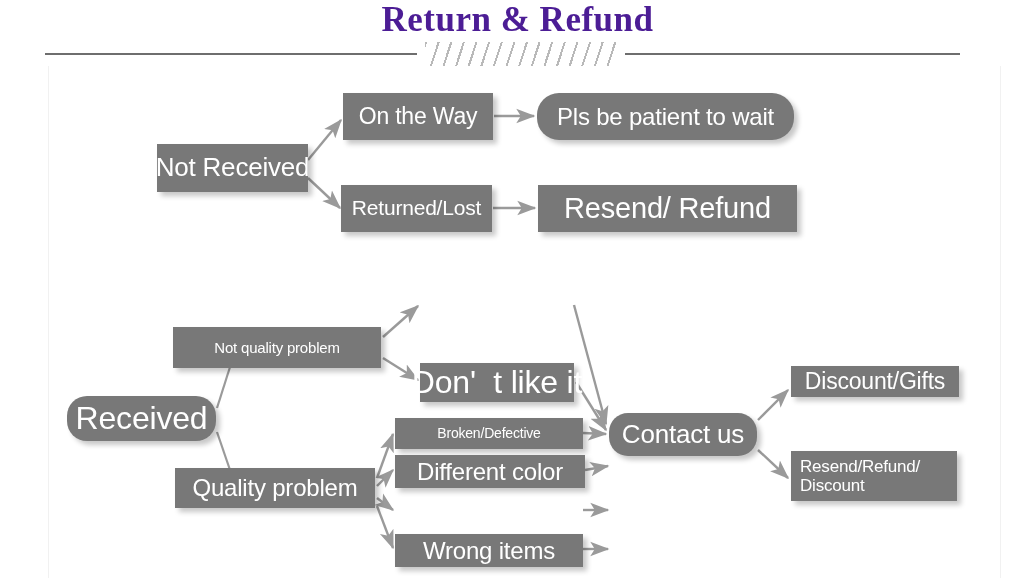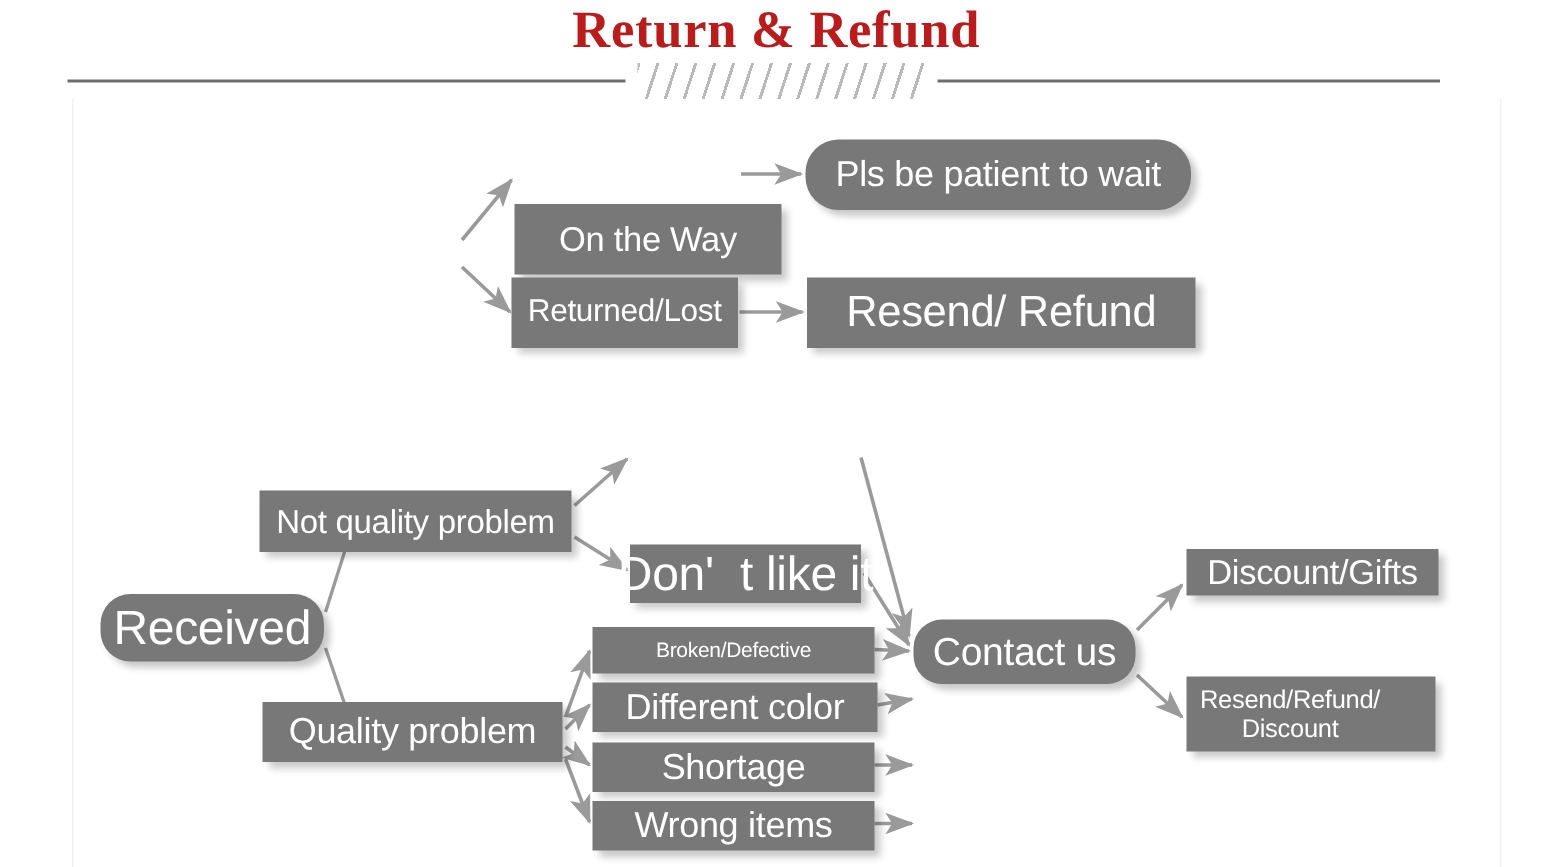--- a/index.html
+++ b/index.html
@@ -24,21 +24,21 @@
     position: absolute;
     left: 0;
     top: 0;
     width: 1035px;
     text-align: center;
     font-family: "Liberation Serif", "DejaVu Serif", serif;
     font-weight: bold;
     font-size: 35px;
     line-height: 40px;
     letter-spacing: 0.5px;
-    color: #b91c1c;
+    color: #4c1d95;
     white-space: nowrap;
   }
 
   
   #divider {
     position: absolute;
     left: 45px;
     top: 42px;
     width: 915px;
     height: 24px;
@@ -84,21 +84,21 @@
     text-align: center;
     padding: 0 6px;
     line-height: 1.06;
     white-space: pre;
     box-shadow: 4px 4px 5px rgba(0,0,0,0.22);
     font-weight: 400;
     letter-spacing: -0.2px;
   }
   .node.align-left {
     justify-content: flex-start;
-    text-align: center;
+    text-align: left;
     padding-left: 9px;
     line-height: 1.12;
   }
 
   
   #links {
     position: absolute;
     left: 0;
     top: 0;
     width: 1035px;
@@ -153,43 +153,43 @@
       <path d="M758,420 L788,390"></path>
       <path d="M758,450 L788,478"></path>
     </g>
     <g stroke="#9a9a9a" stroke-width="2.2" fill="none">
 
       <path d="M217,408 L230,367"></path>
       <path d="M217,432 L230,470"></path>
     </g>
   </svg>
 
+  <div class="node" style="left:157px; top:144px; width:151px; height:48px; font-size:26px;">Not Received</div>
 
-  <div class="node" style="left:343px; top:93px; width:178px; height:47px; font-size:23px;margin-top:43px;">On the Way</div>
+  <div class="node" style="left:343px; top:93px; width:150px; height:47px; font-size:23px;">On the Way</div>
 
   <div class="node" style="left:537px; top:93px; width:257px; height:47px; font-size:24px;border-radius:22px;">Pls be patient to wait</div>
 
   <div class="node" style="left:341px; top:185px; width:151px; height:47px; font-size:21px;">Returned/Lost</div>
 
   <div class="node" style="left:538px; top:185px; width:259px; height:47px; font-size:29px;">Resend/ Refund</div>
 
   <div class="node" style="left:67px; top:396px; width:149px; height:45px; font-size:32px;border-radius:20px;">Received</div>
 
-  <div class="node" style="left:173px; top:327px; width:208px; height:41px; font-size:22px;">Not quality problem</div>
+  <div class="node" style="left:173px; top:327px; width:208px; height:41px; font-size:15px;">Not quality problem</div>
 
   <div class="node" style="left:175px; top:468px; width:200px; height:40px; font-size:24px;">Quality problem</div>
 
 
   <div class="node" style="left:420px; top:363px; width:154px; height:39px; font-size:32px;">Don'  t like it</div>
 
   <div class="node" style="left:395px; top:418px; width:188px; height:31px; font-size:14px;">Broken/Defective</div>
 
   <div class="node" style="left:395px; top:455px; width:190px; height:33px; font-size:24px;">Different color</div>
 
-  <div class="node" style="left:395px; top:495px; width:188px; height:33px; font-size:24px;">Shortage</div>
 
   <div class="node" style="left:395px; top:534px; width:188px; height:33px; font-size:24px;">Wrong items</div>
 
   <div class="node" style="left:609px; top:413px; width:148px; height:43px; font-size:26px;border-radius:19px;">Contact us</div>
 
   <div class="node" style="left:791px; top:366px; width:168px; height:31px; font-size:23px;">Discount/Gifts</div>
 
   <div class="node align-left" style="left:791px; top:451px; width:166px; height:50px; font-size:17px;">Resend/Refund/
 Discount</div>
 

